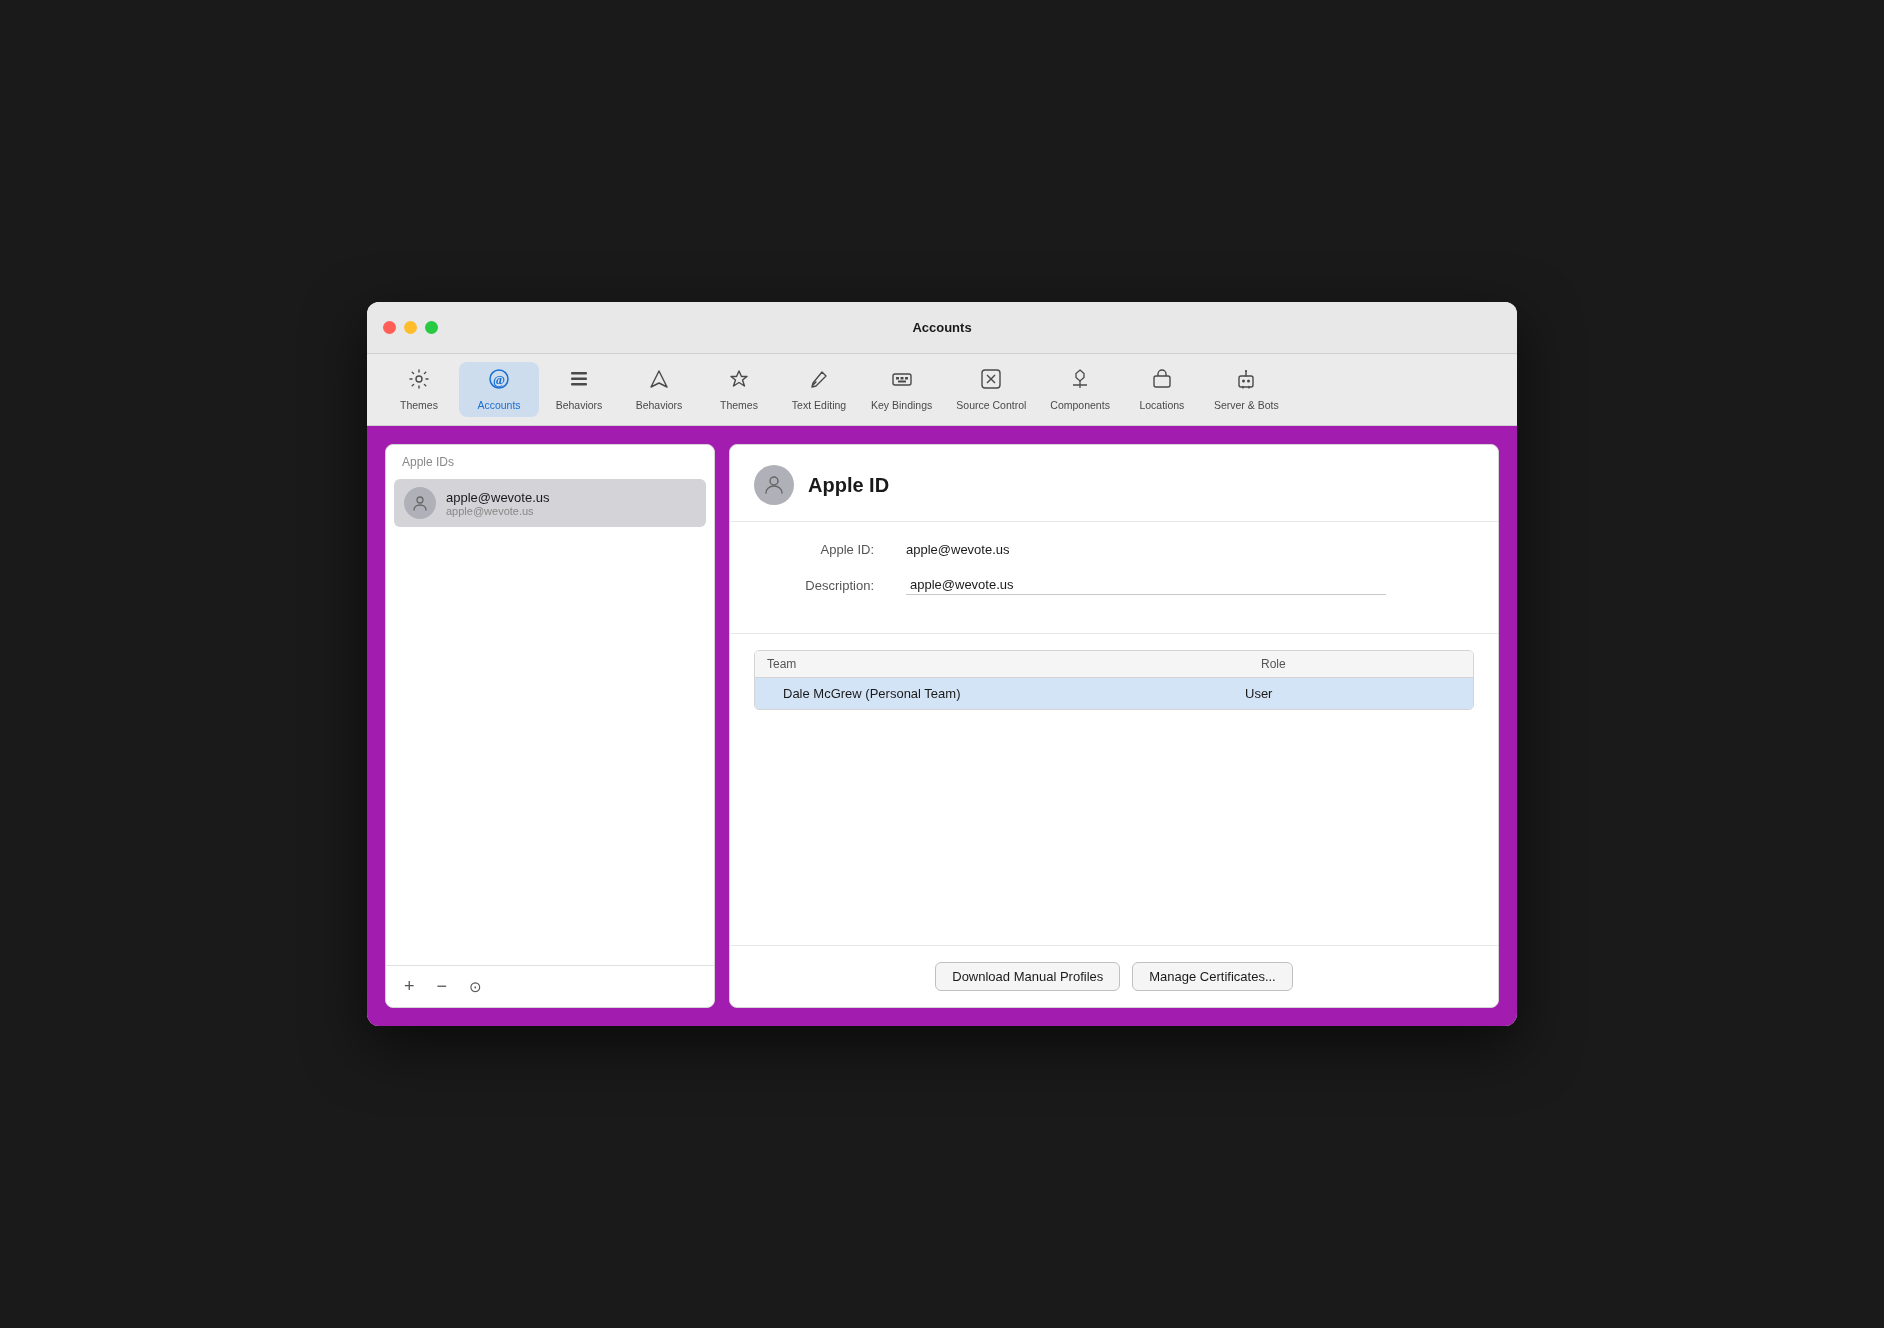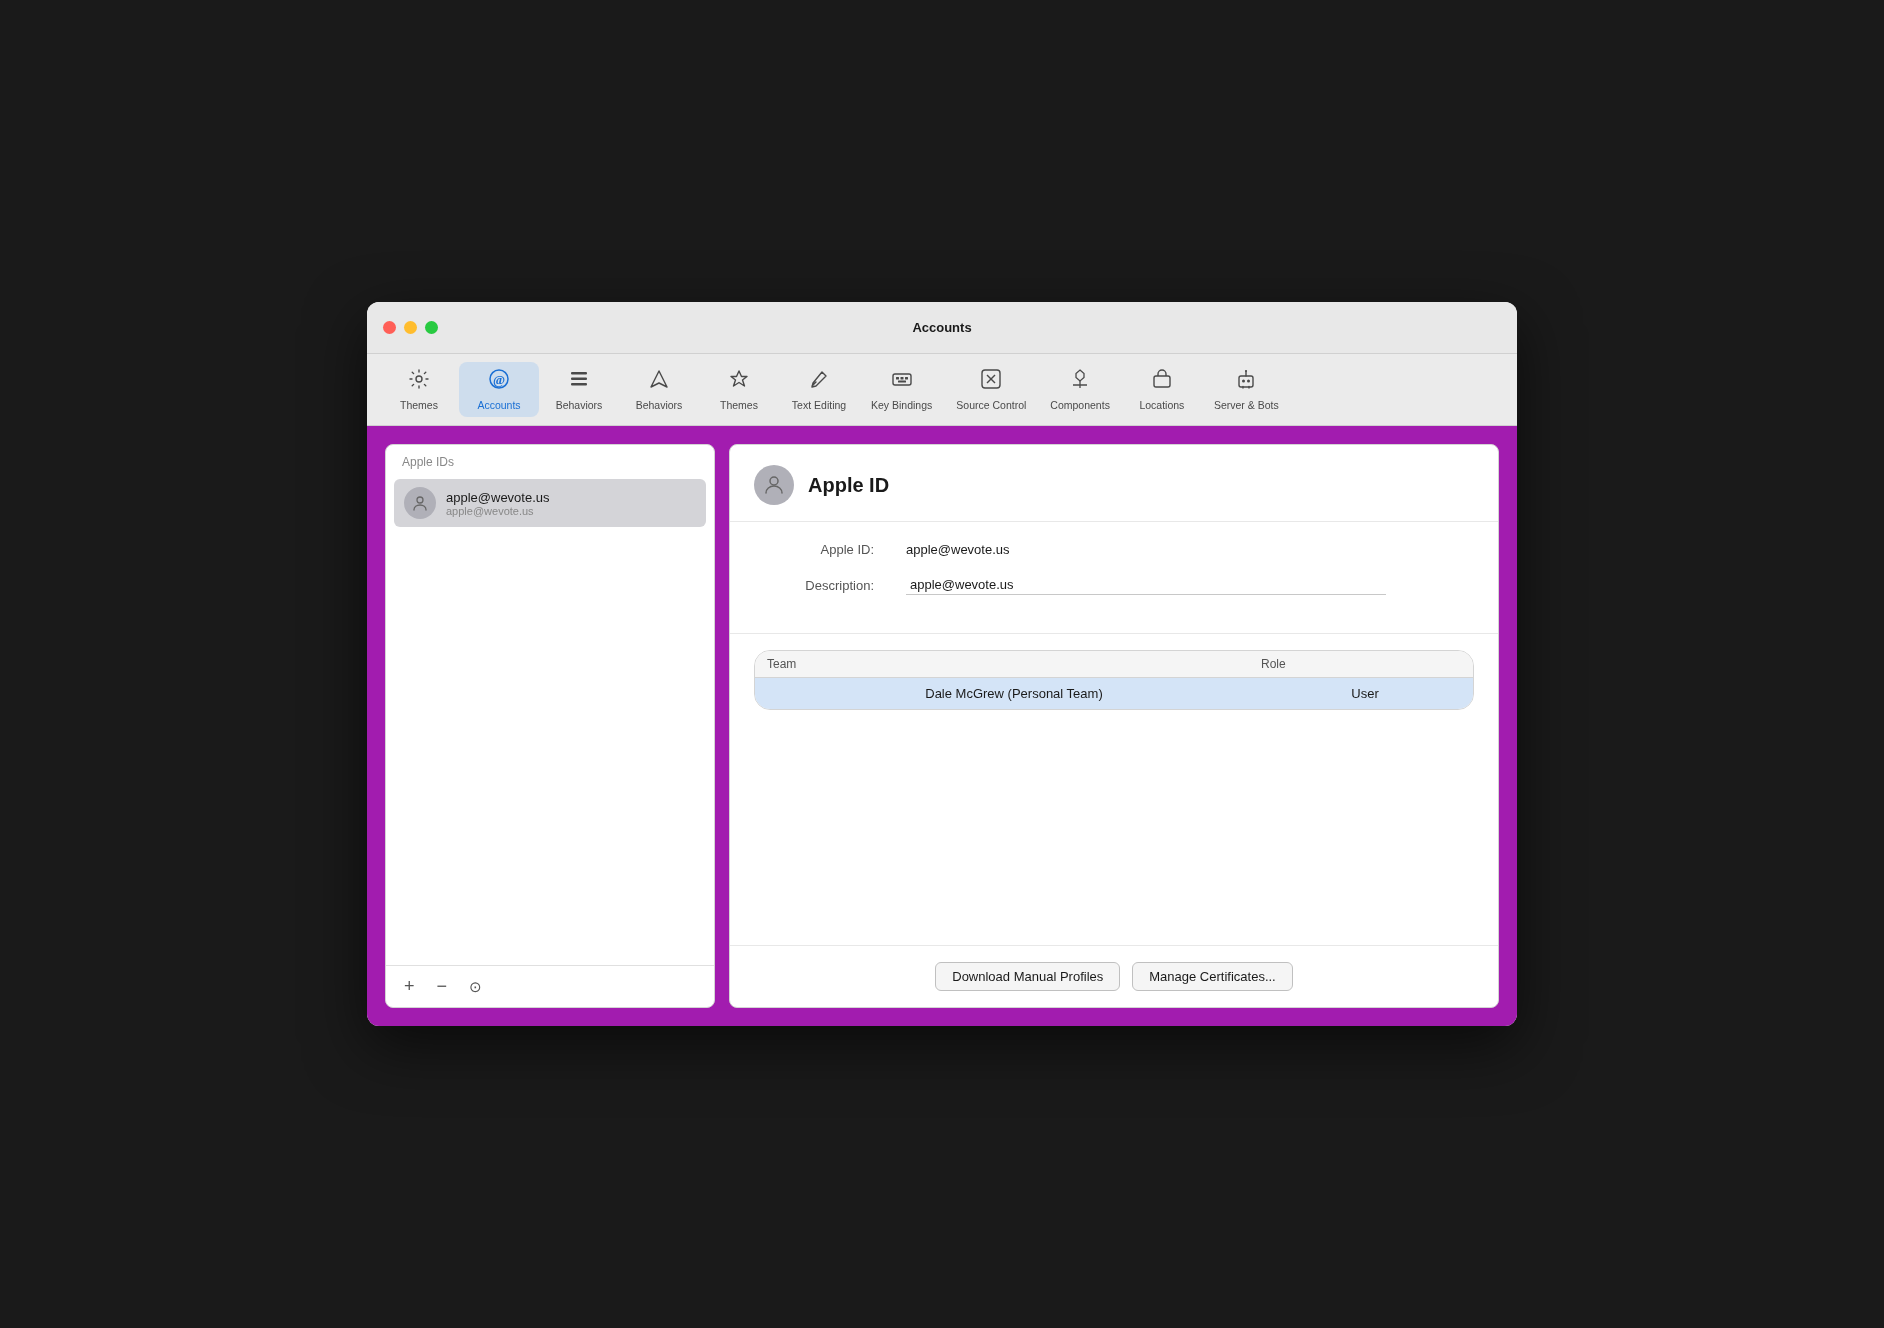--- a/index.html
+++ b/index.html
@@ -223,41 +223,40 @@
       padding: 2px 4px;
       outline: none;
       width: 480px;
     }
     .table-section {
       padding: 16px 24px;
       flex: 1;
     }
     .table-container {
       border: 1px solid #d4d4d4;
-      border-radius: 16px;
+      border-radius: 5px;
       overflow: hidden;
     }
     .table-header {
       display: flex;
       background: #f5f5f5;
       border-bottom: 1px solid #d4d4d4;
       padding: 6px 12px;
     }
     .table-header-cell {
       font-size: 12px;
       color: #555;
       font-weight: 500;
     }
     .table-header-cell.team-col { flex: 1; }
     .table-header-cell.role-col { width: 200px; }
     .table-row {
       display: flex;
-      padding: 8px 8px;
-      align-items: center;
-      text-align: center;
+      padding: 8px 28px;
+      align-items: center;
     }
     .table-row:nth-child(even) { background: #fff; }
     .table-row.selected {
       background: #d4e4f7;
     }
     .table-cell {
       font-size: 13px;
       color: #1a1a1a;
     }
     .table-cell.team-col { flex: 1; }

